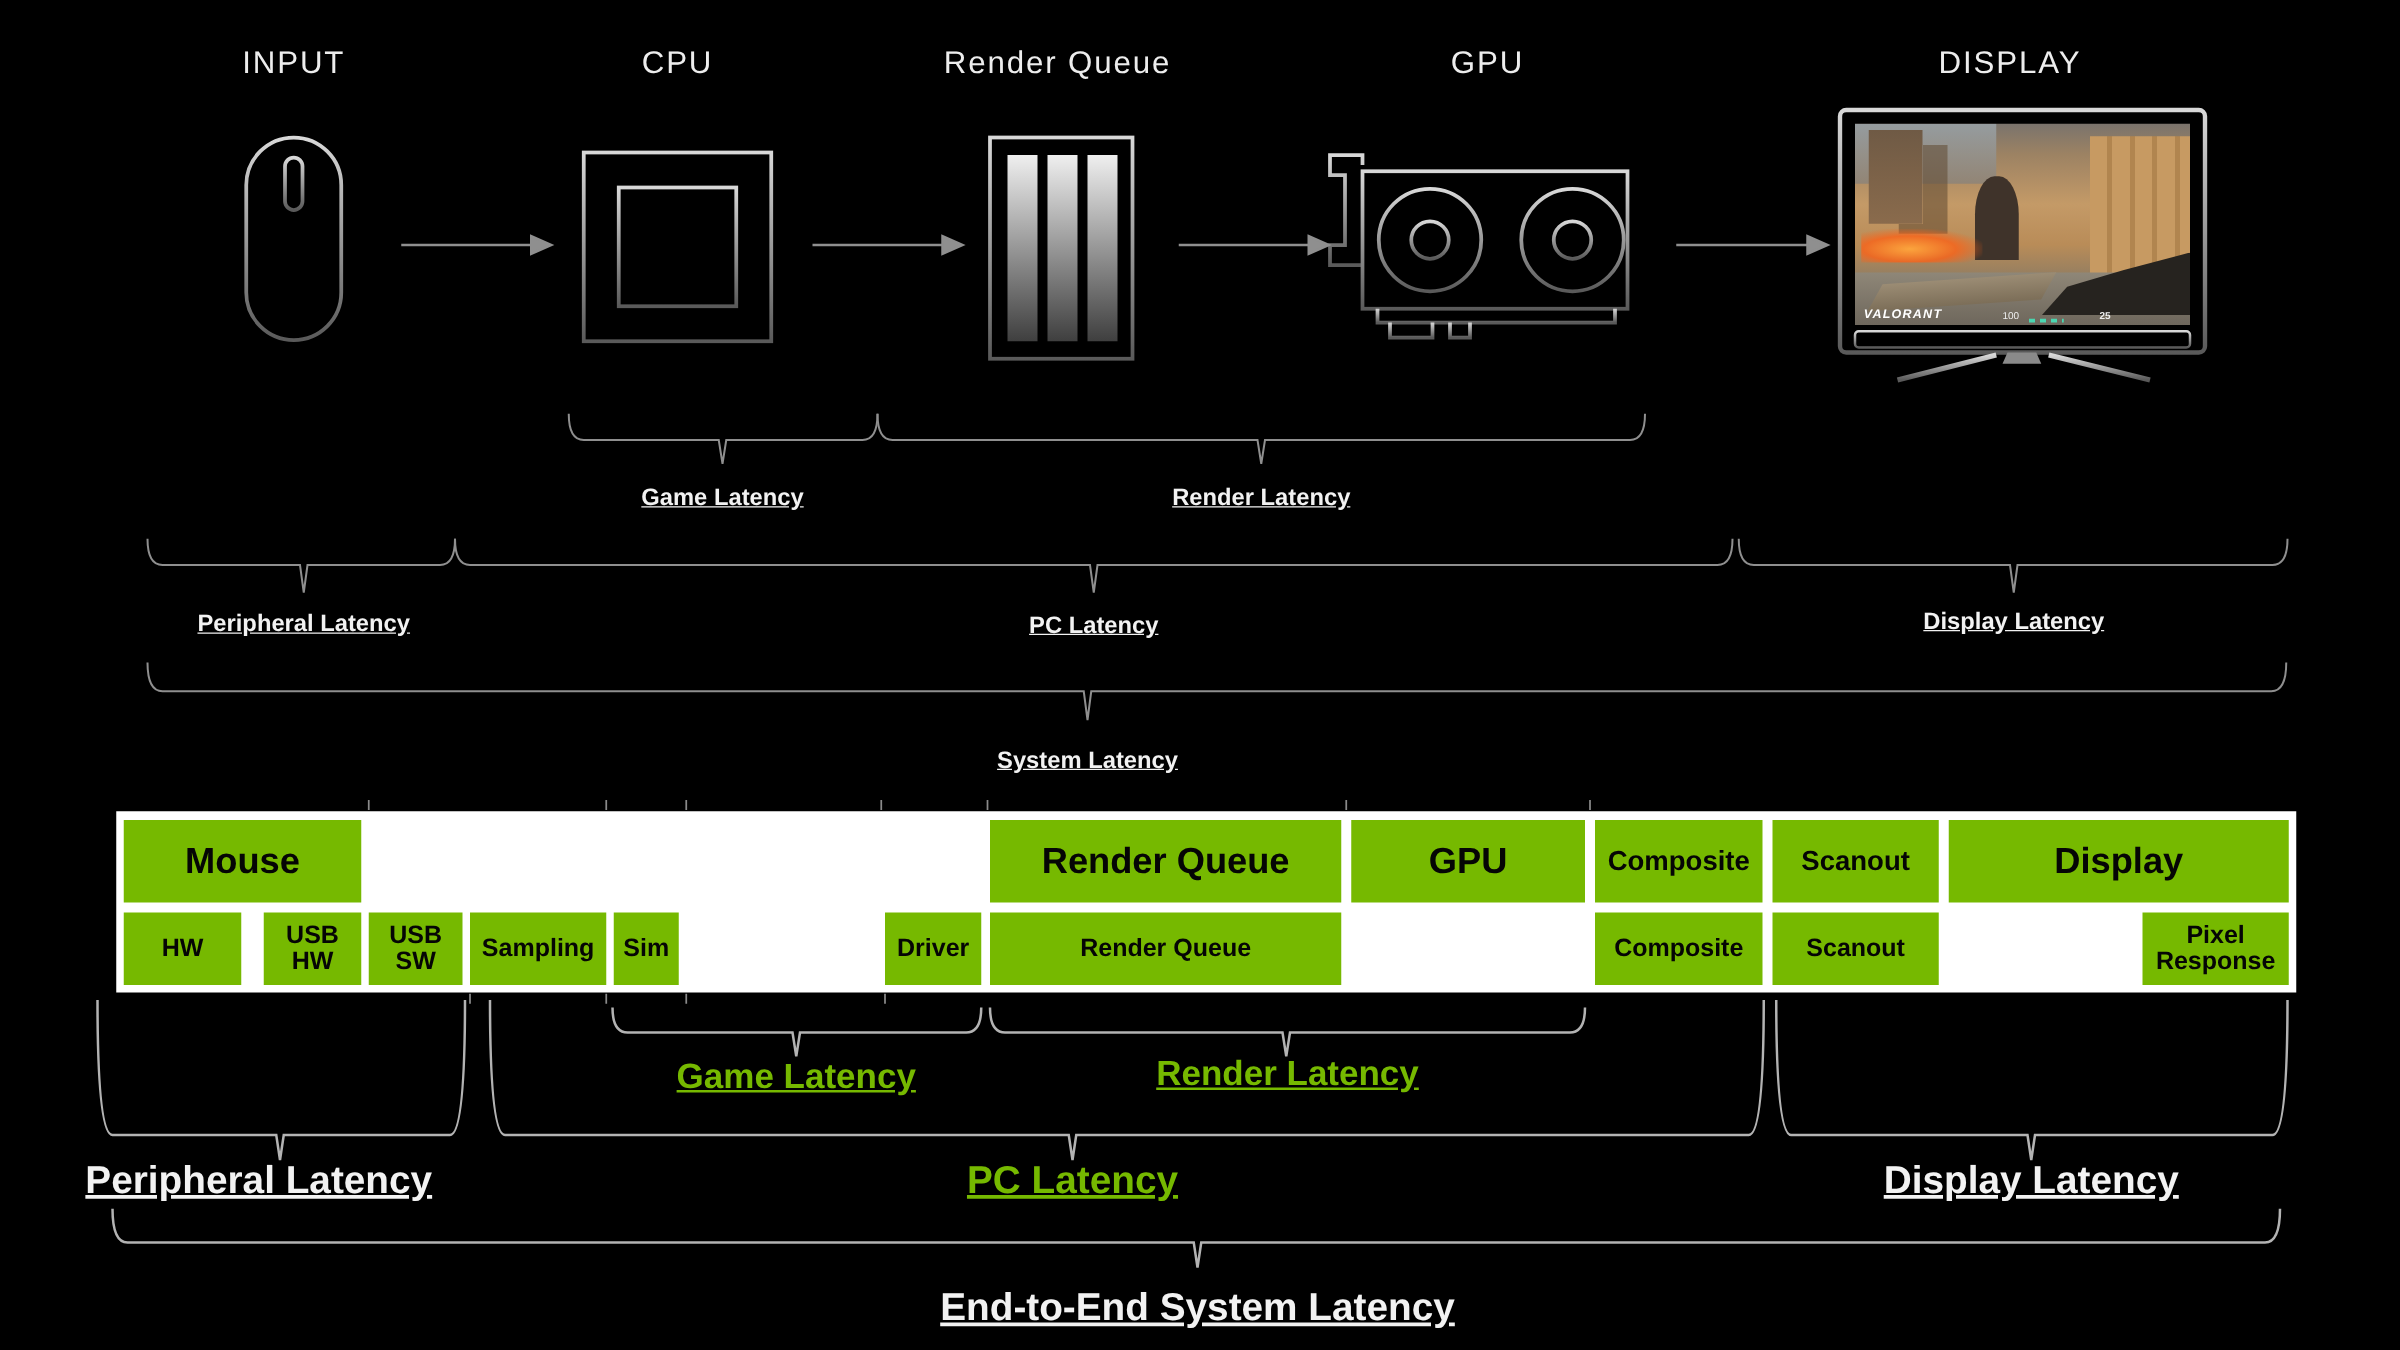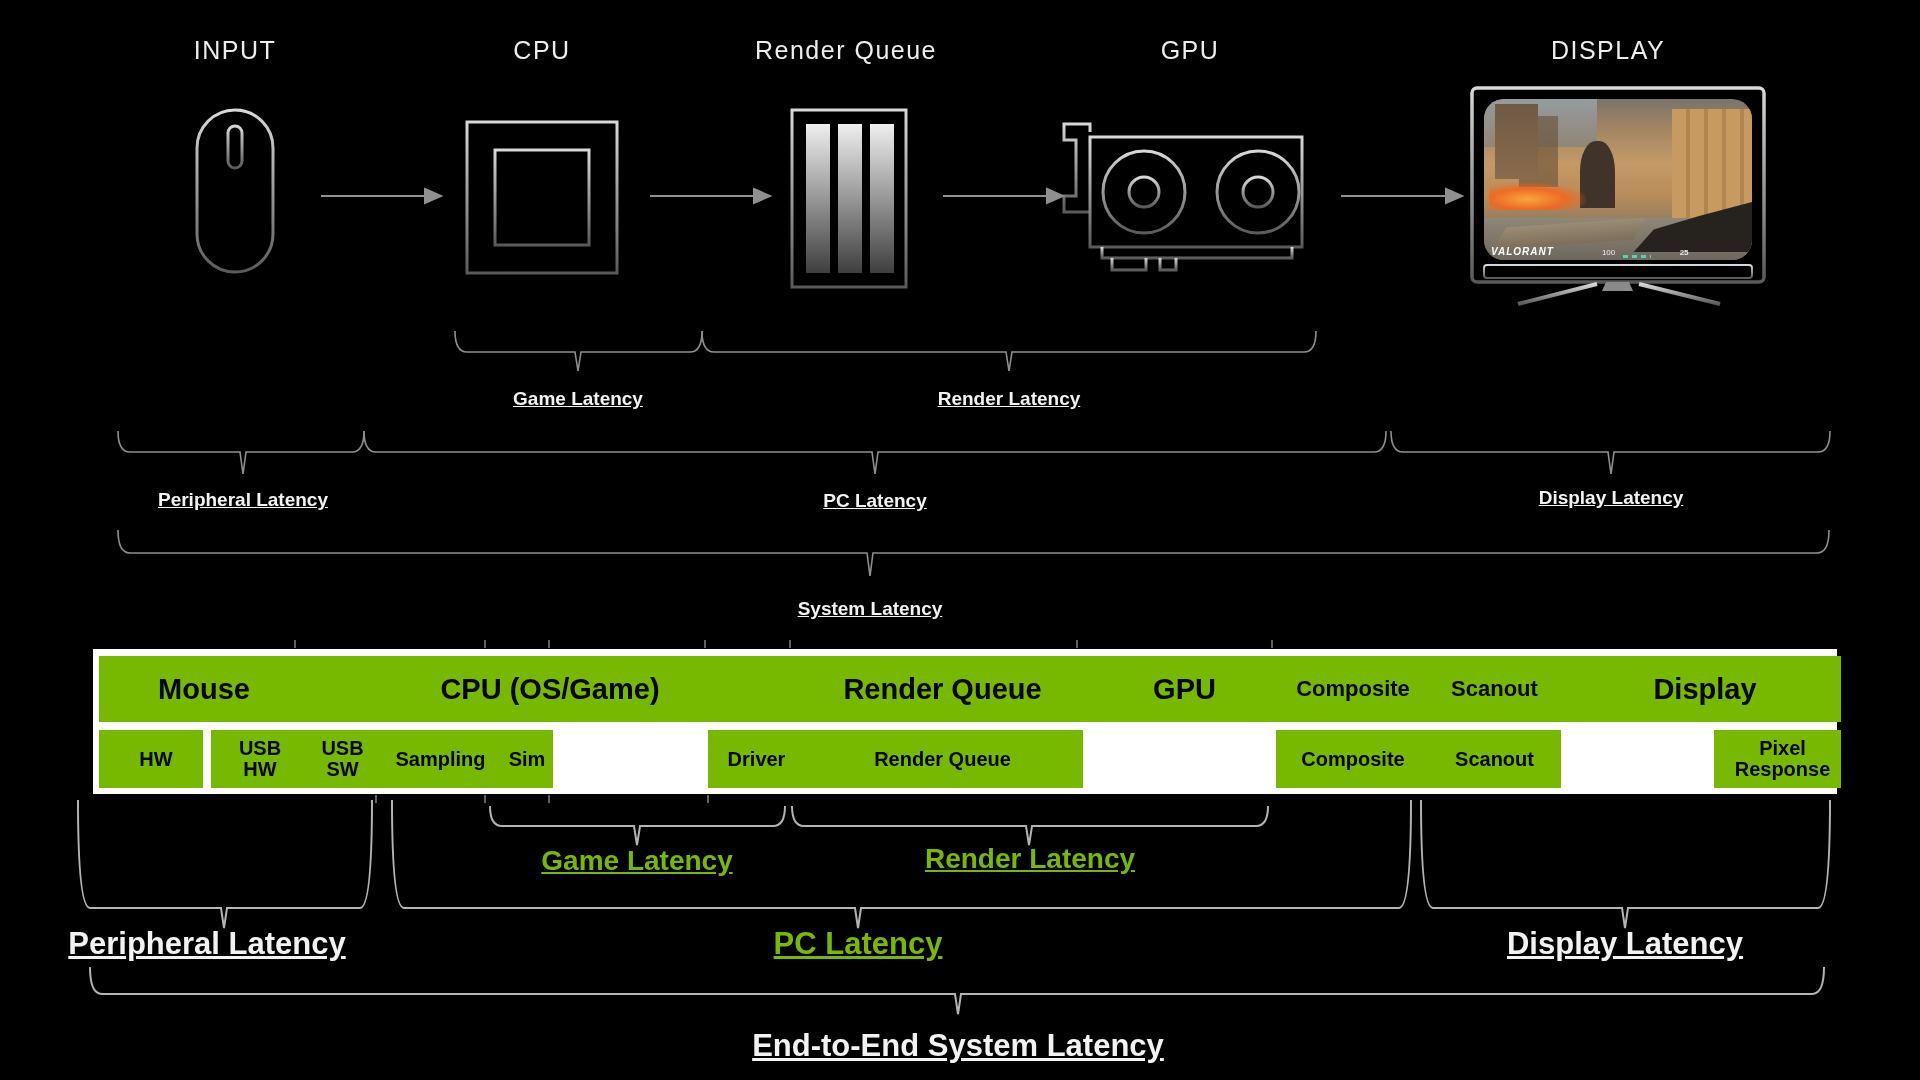--- a/index.html
+++ b/index.html
@@ -9,21 +9,21 @@
   .stage{position:absolute;top:36px;transform:translateX(-50%);
          font-size:25px;font-weight:400;color:#ededed;letter-spacing:1.5px;white-space:nowrap;z-index:3;}
   .lbl{position:absolute;transform:translateX(-50%);white-space:nowrap;
        font-weight:bold;color:#f2f2f2;z-index:3;text-decoration:underline;}
   .s19{font-size:19px;}
   .s28{font-size:28px;}
   .s31{font-size:31px;}
   .green{color:#76b900;}
   
   .screen{position:absolute;left:1484px;top:99px;width:268px;height:161px;overflow:hidden;z-index:1;
-    background:linear-gradient(180deg,#7a736c 0%,#9c8263 15%,#c49a67 40%,#b98c58 60%,#8f7c62 78%,#5f574c 100%);border-radius:20px;}
+    background:linear-gradient(180deg,#7a736c 0%,#9c8263 15%,#c49a67 40%,#b98c58 60%,#8f7c62 78%,#5f574c 100%);}
   .sky{position:absolute;left:0;top:0;width:42%;height:30%;opacity:.85;
     background:linear-gradient(180deg,#9aa3a8,#8c8378);}
   .tower{position:absolute;left:4%;top:3%;width:16%;height:47%;
     background:linear-gradient(180deg,#6f5a45,#8a6b4c);box-shadow:22px 10px 0 -2px rgba(95,72,50,.55);}
   .wall-right{position:absolute;right:0;top:6%;width:30%;height:74%;
     background:repeating-linear-gradient(90deg,#c79a62 0 14px,#b1854f 14px 18px);}
   .arch{position:absolute;left:36%;top:26%;width:13%;height:42%;background:#3f332a;border-radius:45% 45% 0 0;}
   .fire{position:absolute;left:2%;top:52%;width:36%;height:17%;
     background:radial-gradient(ellipse at 40% 60%,rgba(255,166,60,.95) 0%,rgba(255,96,20,.75) 45%,rgba(120,40,10,0) 75%);}
   .floor{position:absolute;left:0;bottom:0;width:100%;height:26%;
@@ -39,21 +39,21 @@
     letter-spacing:1px;font-size:10px;color:#fff;}
   .hud-health{position:absolute;left:44%;bottom:3px;font-size:8px;font-weight:normal;margin-top:12px;}
   .hud-ammo{position:absolute;left:73%;bottom:3px;font-size:8px;font-weight:bold;}
   
   .table{position:absolute;left:93px;top:649px;width:1744px;height:145px;background:#ffffff;z-index:3;}
   .trow{position:absolute;left:0;width:100%;}
   .row1{top:7px;height:66px;}
   .row2{top:81px;height:58px;}
   .blk{position:absolute;top:0;height:100%;background:#76b900;color:#050505;
        display:flex;align-items:center;justify-content:center;text-align:center;
-       font-weight:bold;line-height:1.05;padding-left:10px;}
+       font-weight:bold;line-height:1.05;}
   .f29{font-size:29px;}
   .f22{font-size:22px;}
   .f20{font-size:20px;}
   svg.overlay{position:absolute;left:0;top:0;z-index:2;}
 </style>
 </head>
 <body>
 
 <div class="screen">
   <div class="sky"></div>
@@ -184,23 +184,20 @@
 <div class="lbl s19" style="left:243px;top:489px">Peripheral Latency</div>
 <div class="lbl s19" style="left:875px;top:490px">PC Latency</div>
 <div class="lbl s19" style="left:1611px;top:487px">Display Latency</div>
 <div class="lbl s19" style="left:870px;top:598px">System Latency</div>
 
 <div class="table">
   <div class="trow row1">
     <div class="blk f29" style="left:6px;width:190px">
         <span>Mouse</span>
       </div>
-    <div class="blk f29" style="left:202px;width:490px">
-        <span>CPU (OS/Game)</span>
-      </div>
     <div class="blk f29" style="left:699px;width:281px">
         <span>Render Queue</span>
       </div>
     <div class="blk f29" style="left:988px;width:187px">
         <span>GPU</span>
       </div>
     <div class="blk f22" style="left:1183px;width:134px">
         <span>Composite</span>
       </div>
     <div class="blk f22" style="left:1325px;width:133px">

